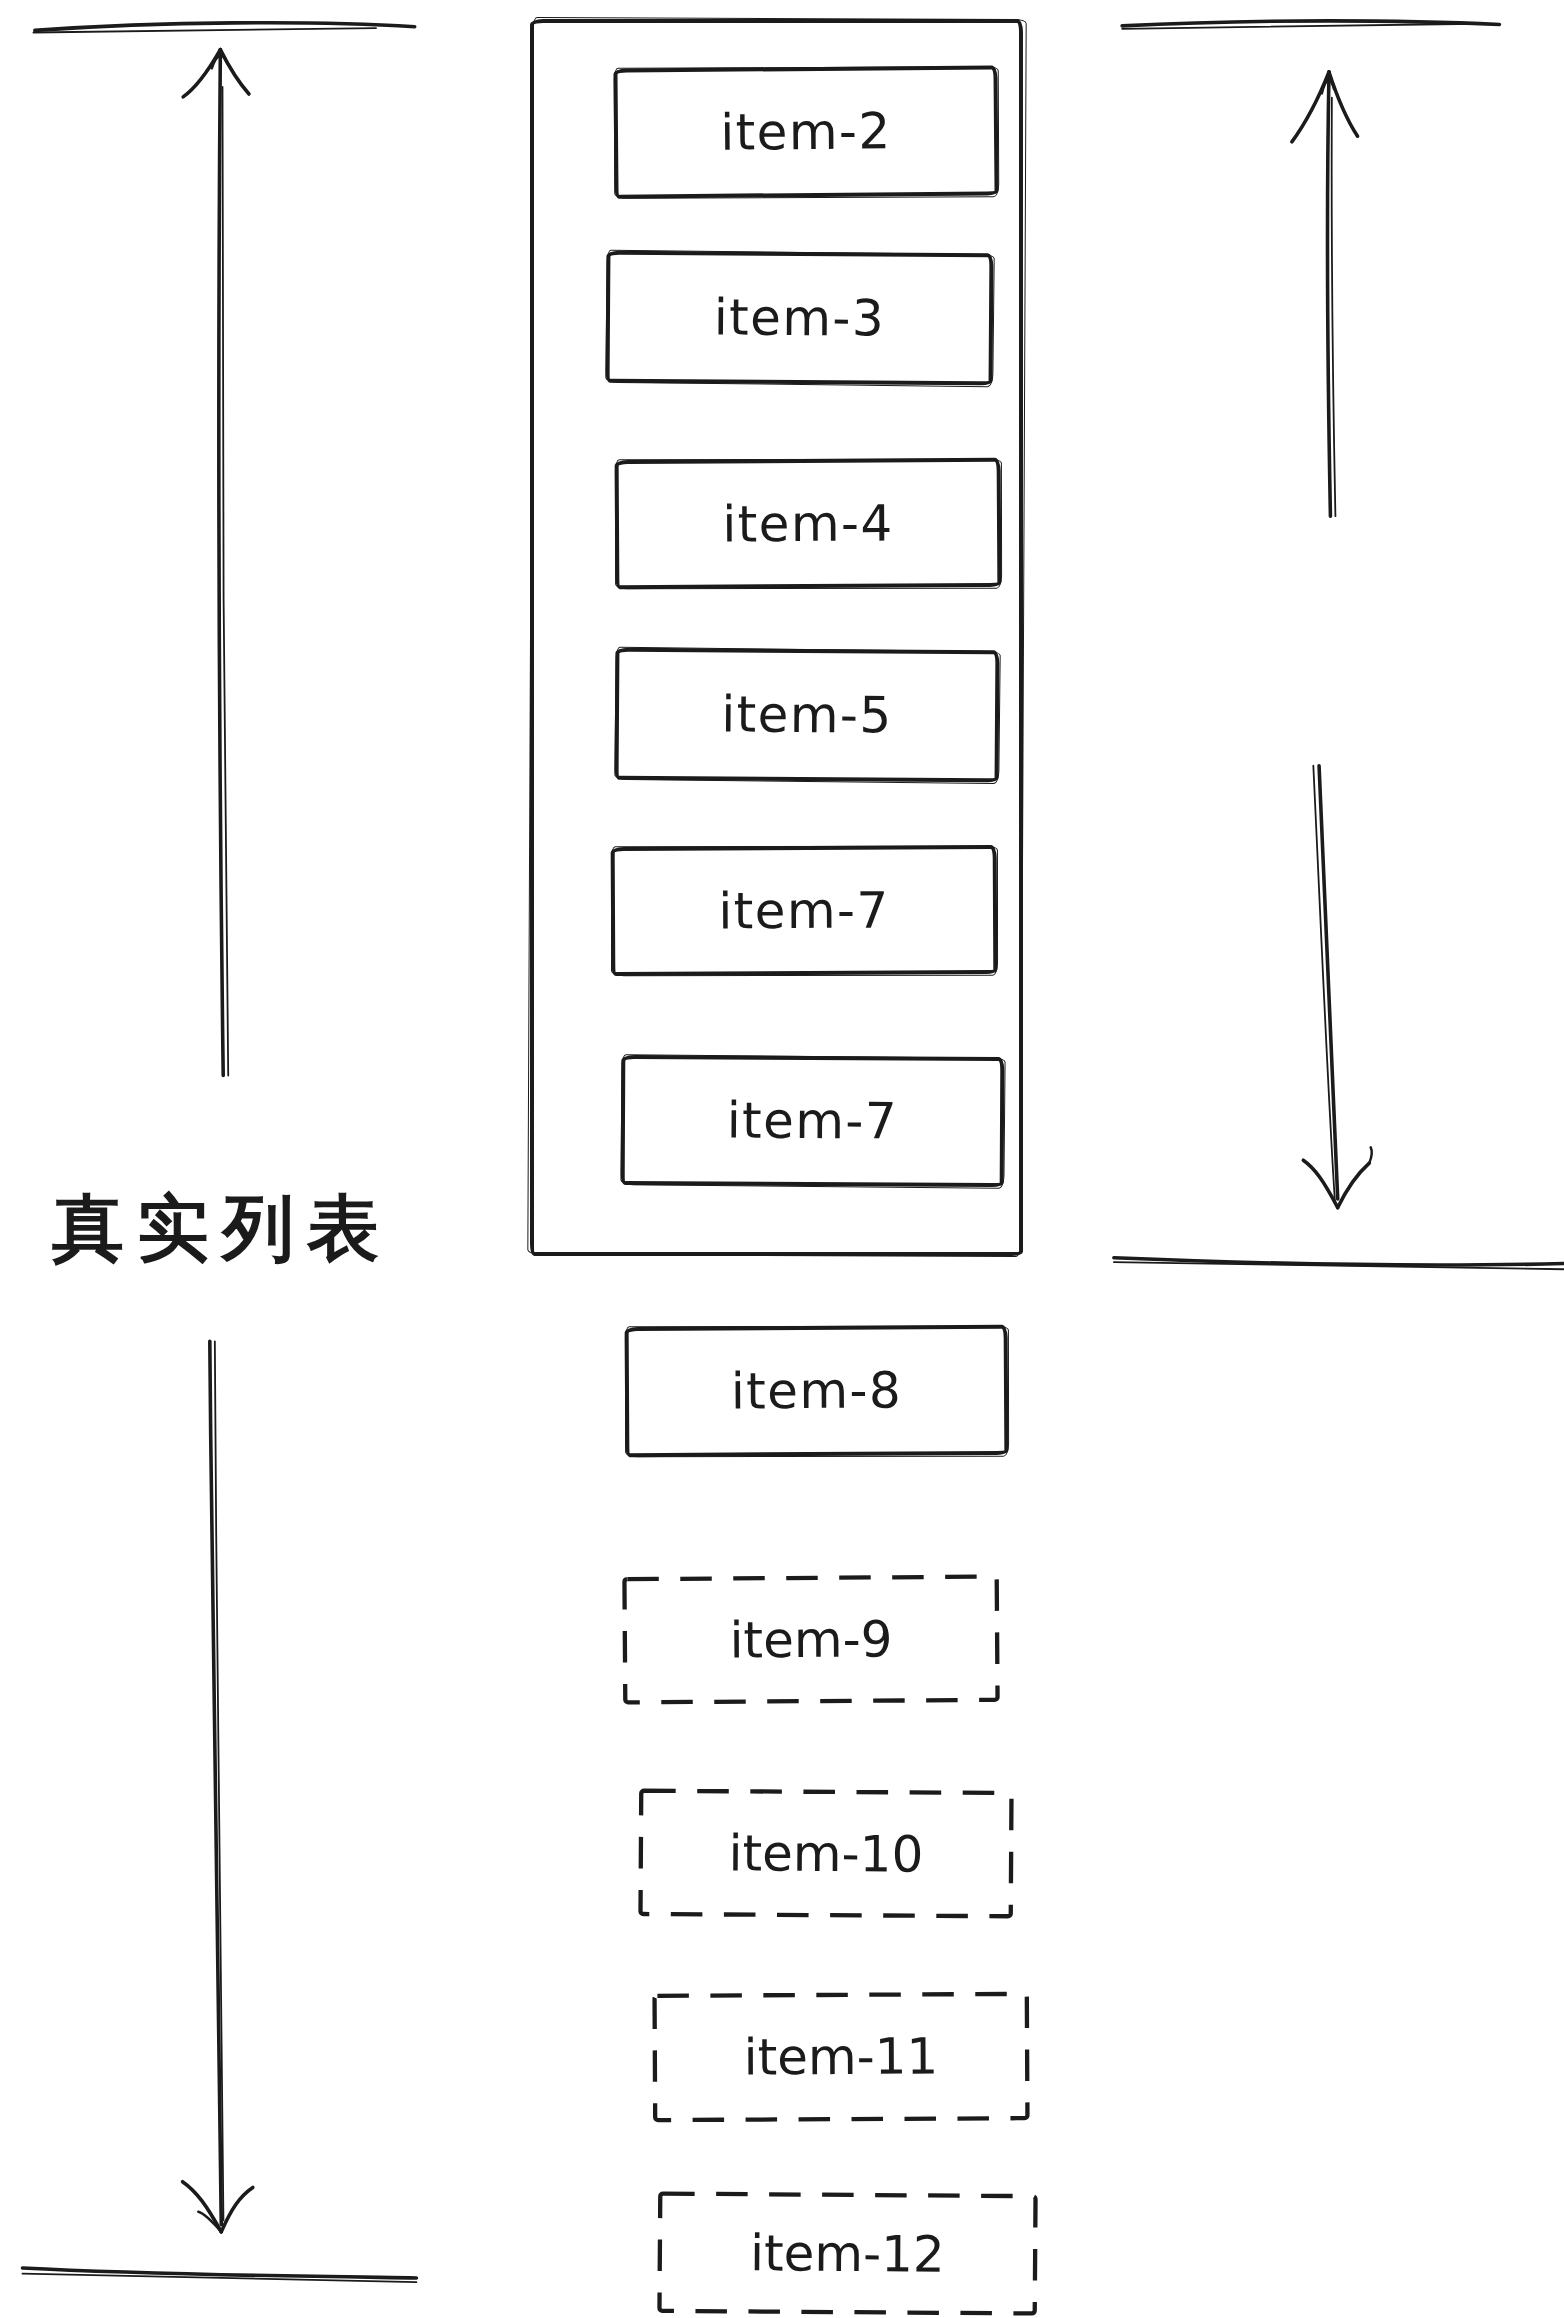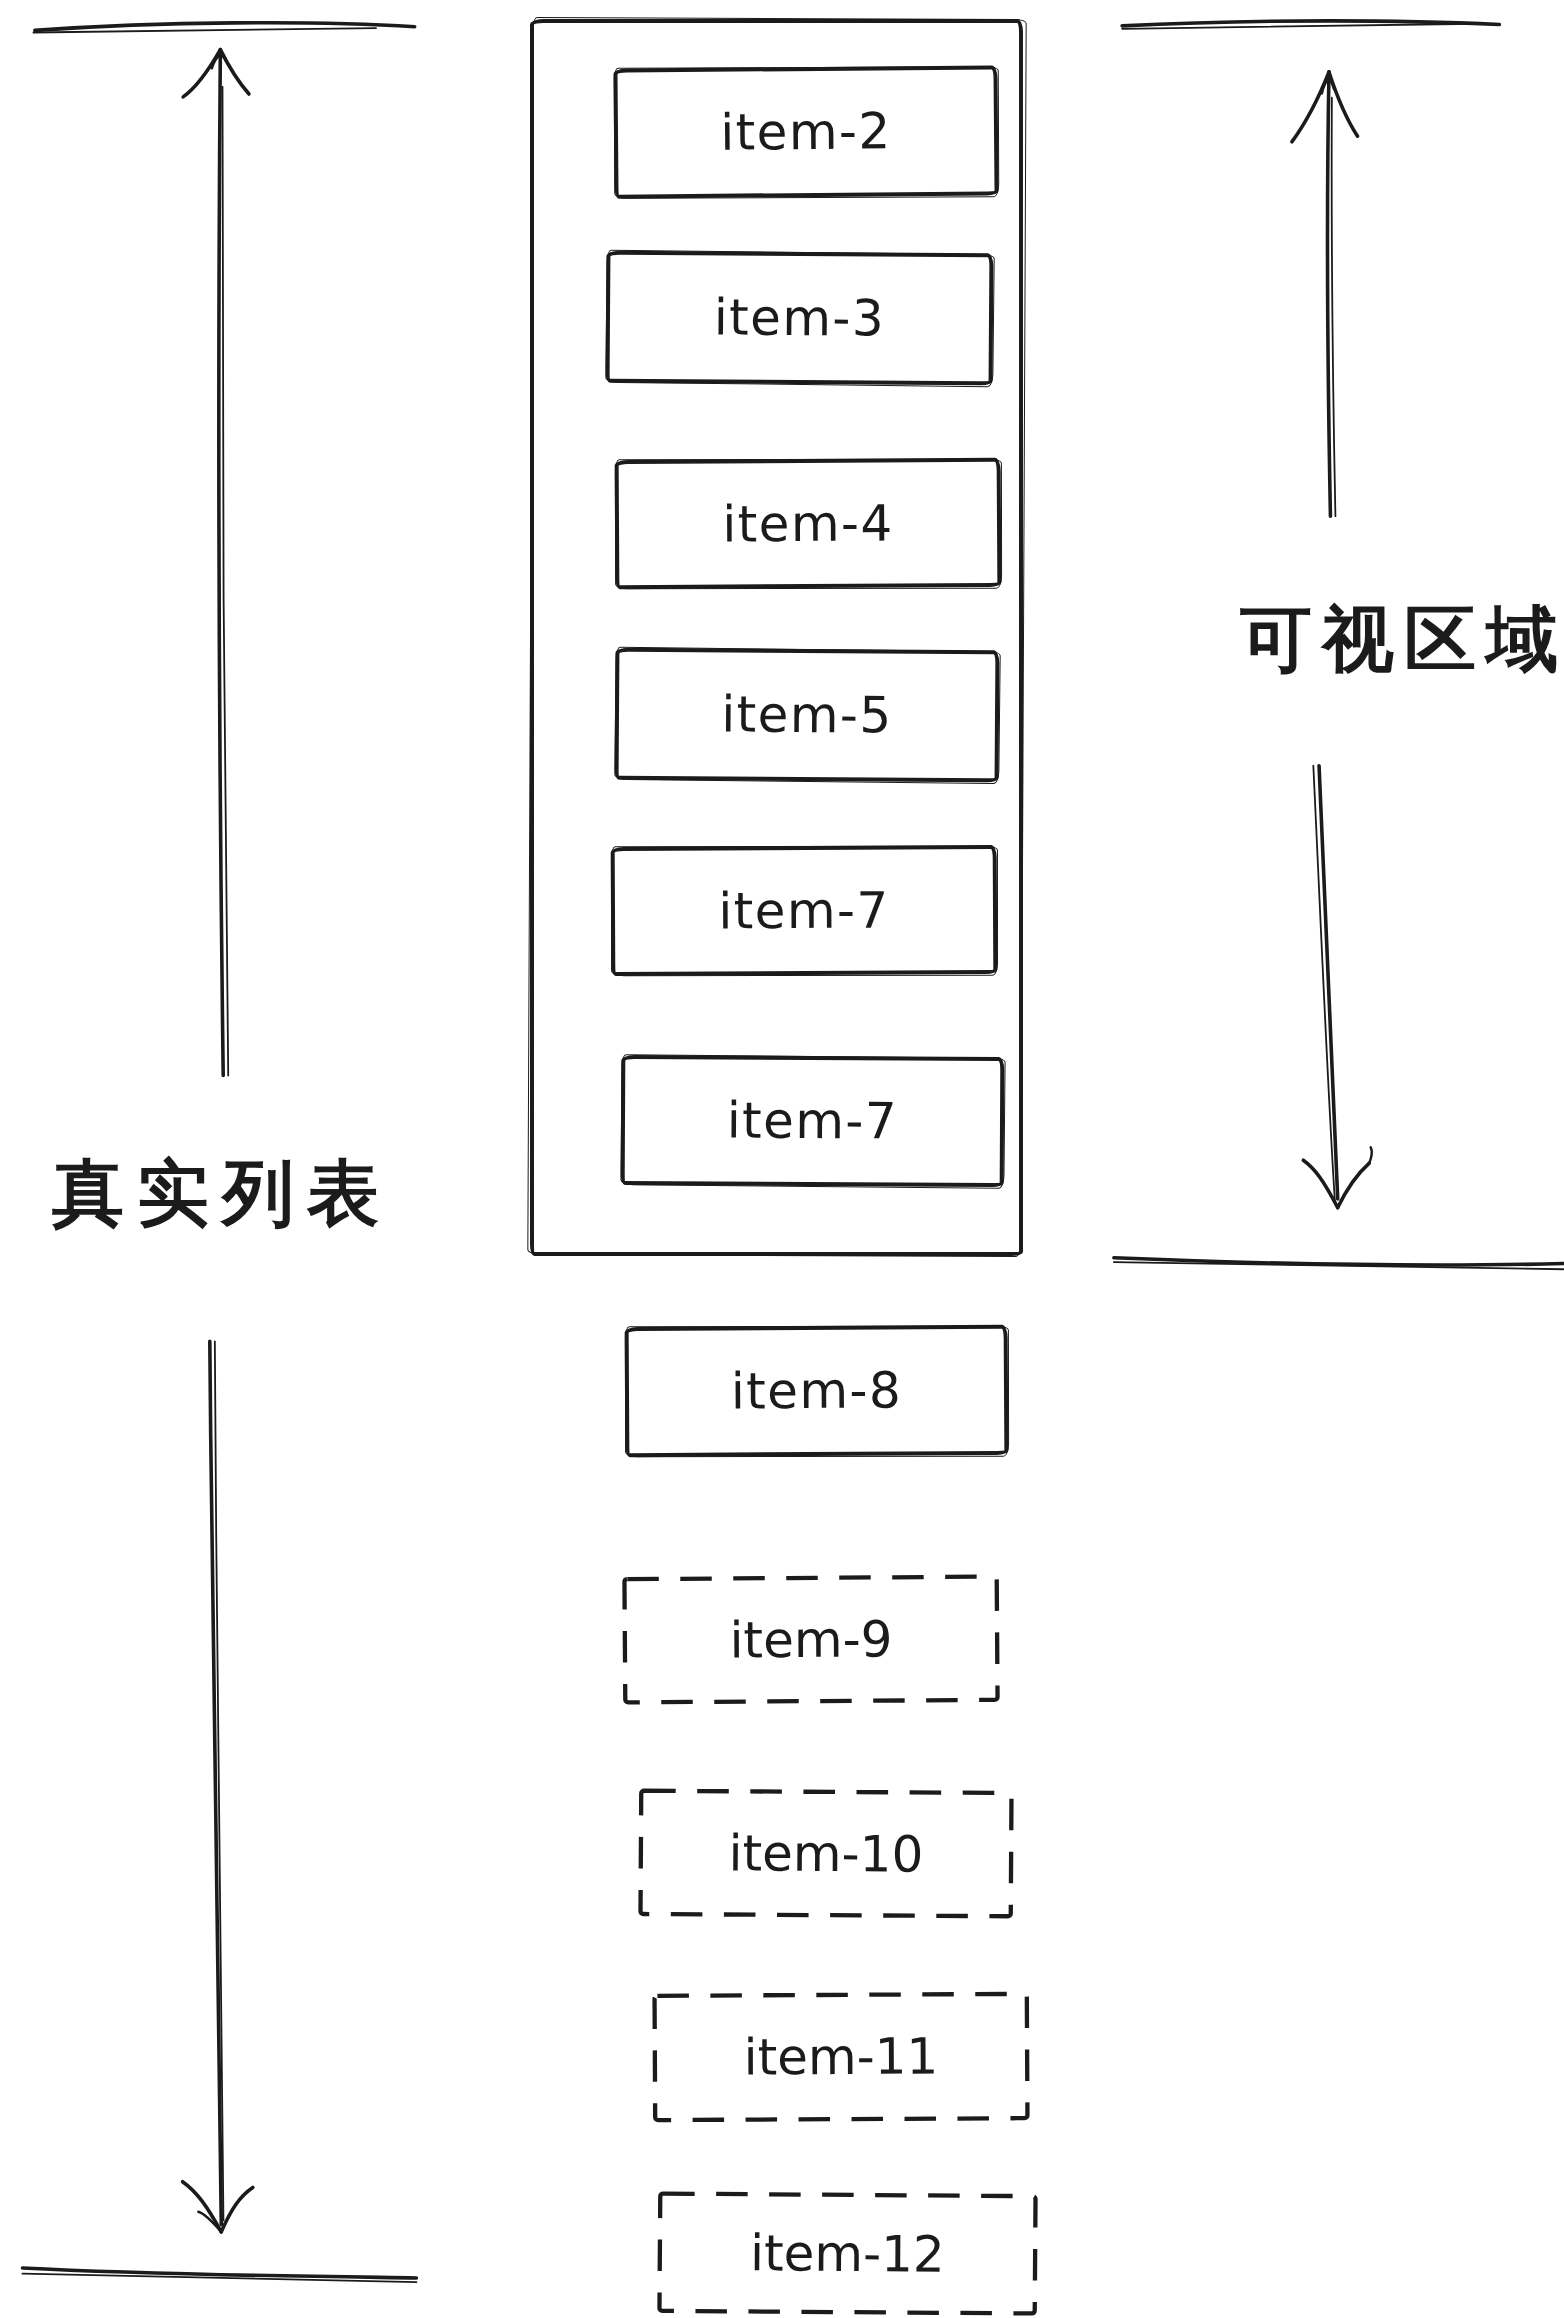--- a/index.html
+++ b/index.html
@@ -76,21 +76,21 @@
   </svg>
 
   <svg class="stroke" style="left:176px;top:36px;" width="93" height="1046" viewBox="0 0 130 1460">
     <path d="M 66 1452 C 60 1000, 58 500, 62 18" stroke-width="5"></path>
     <path d="M 73 1452 C 67 1000, 64 520, 65 70" stroke-width="2.5"></path>
     <path d="M 62 18 C 46 46, 30 70, 10 84" stroke-width="5"></path>
     <path d="M 62 18 C 76 46, 86 62, 102 80" stroke-width="5"></path>
     <path d="M 50 44 C 56 26, 64 20, 70 34" stroke-width="3.5"></path>
   </svg>
 
-  <div class="cn-label" style="left:50px;top:1146px;width:344px;font-family:Liberation Serif, serif;">真实列表</div>
+  <div class="cn-label" style="left:50px;top:1181px;width:344px;font-family:Liberation Serif, serif;">真实列表</div>
 
   <svg class="stroke" style="left:168px;top:1337px;" width="108" height="925" viewBox="0 0 150 1290">
     <path d="M 58 6 C 62 430, 66 860, 74 1238" stroke-width="5"></path>
     <path d="M 65 6 C 68 430, 71 880, 77 1232" stroke-width="2.5"></path>
     <path d="M 74 1248 C 54 1212, 40 1192, 20 1178" stroke-width="5"></path>
     <path d="M 74 1248 C 88 1216, 100 1198, 118 1186" stroke-width="5"></path>
     <path d="M 74 1248 C 60 1232, 50 1222, 42 1220" stroke-width="3.5"></path>
   </svg>
 
   <svg class="stroke" style="left:18px;top:2258px;" width="405" height="32" viewBox="0 0 565 45">
@@ -162,21 +162,20 @@
   </svg>
 
   <svg class="stroke" style="left:1279px;top:61px;" width="100" height="459" viewBox="0 0 140 640">
     <path d="M 72 636 C 68 430, 66 220, 70 14" stroke-width="5"></path>
     <path d="M 79 636 C 75 440, 73 240, 74 50" stroke-width="2.5"></path>
     <path d="M 70 14 C 55 52, 40 82, 18 112" stroke-width="5"></path>
     <path d="M 70 14 C 81 48, 93 78, 110 104" stroke-width="5"></path>
     <path d="M 60 44 C 65 24, 72 18, 77 38" stroke-width="3.5"></path>
   </svg>
 
-  <div class="cn-label" style="left:1240px;top:592px;width:325px;letter-spacing:10px;">可视区域</div>
 
   <svg class="stroke" style="left:1283px;top:760px;" width="108" height="477" viewBox="0 0 150 665">
     <path d="M 50 8 C 60 230, 70 440, 76 612" stroke-width="5"></path>
     <path d="M 42 8 C 53 240, 62 460, 72 614" stroke-width="2.5"></path>
     <path d="M 76 624 C 57 588, 45 570, 28 558" stroke-width="5"></path>
     <path d="M 76 624 C 90 595, 102 578, 120 562" stroke-width="5"></path>
     <path d="M 120 562 C 124 552, 125 546, 122 540" stroke-width="3.5"></path>
   </svg>
 
   <svg class="stroke" style="left:1111px;top:1249px;" width="457" height="29" viewBox="0 0 638 40">

